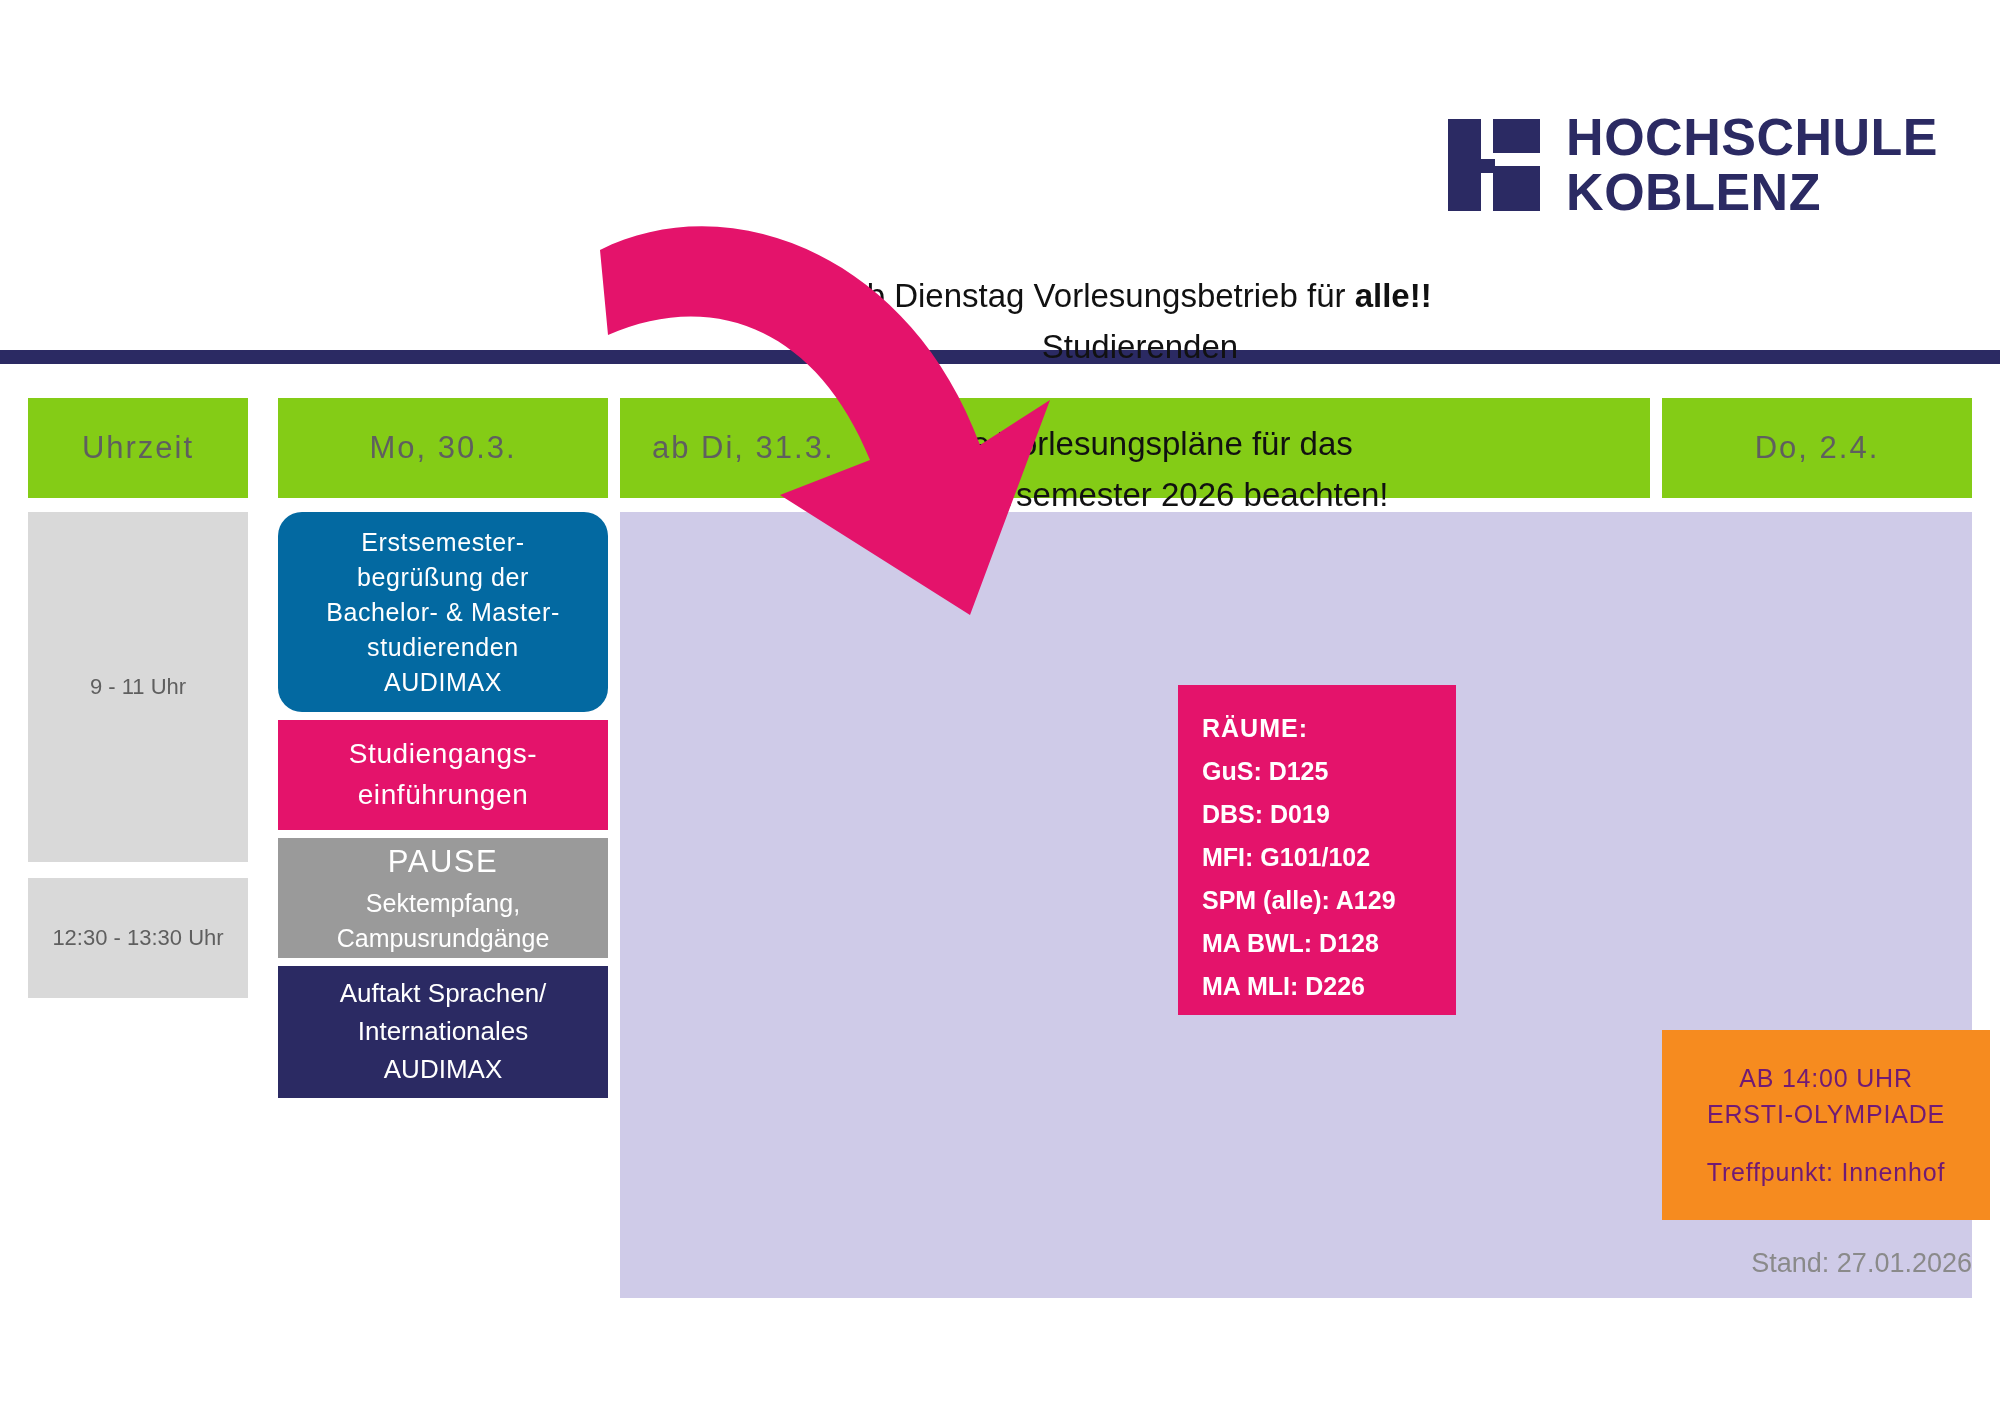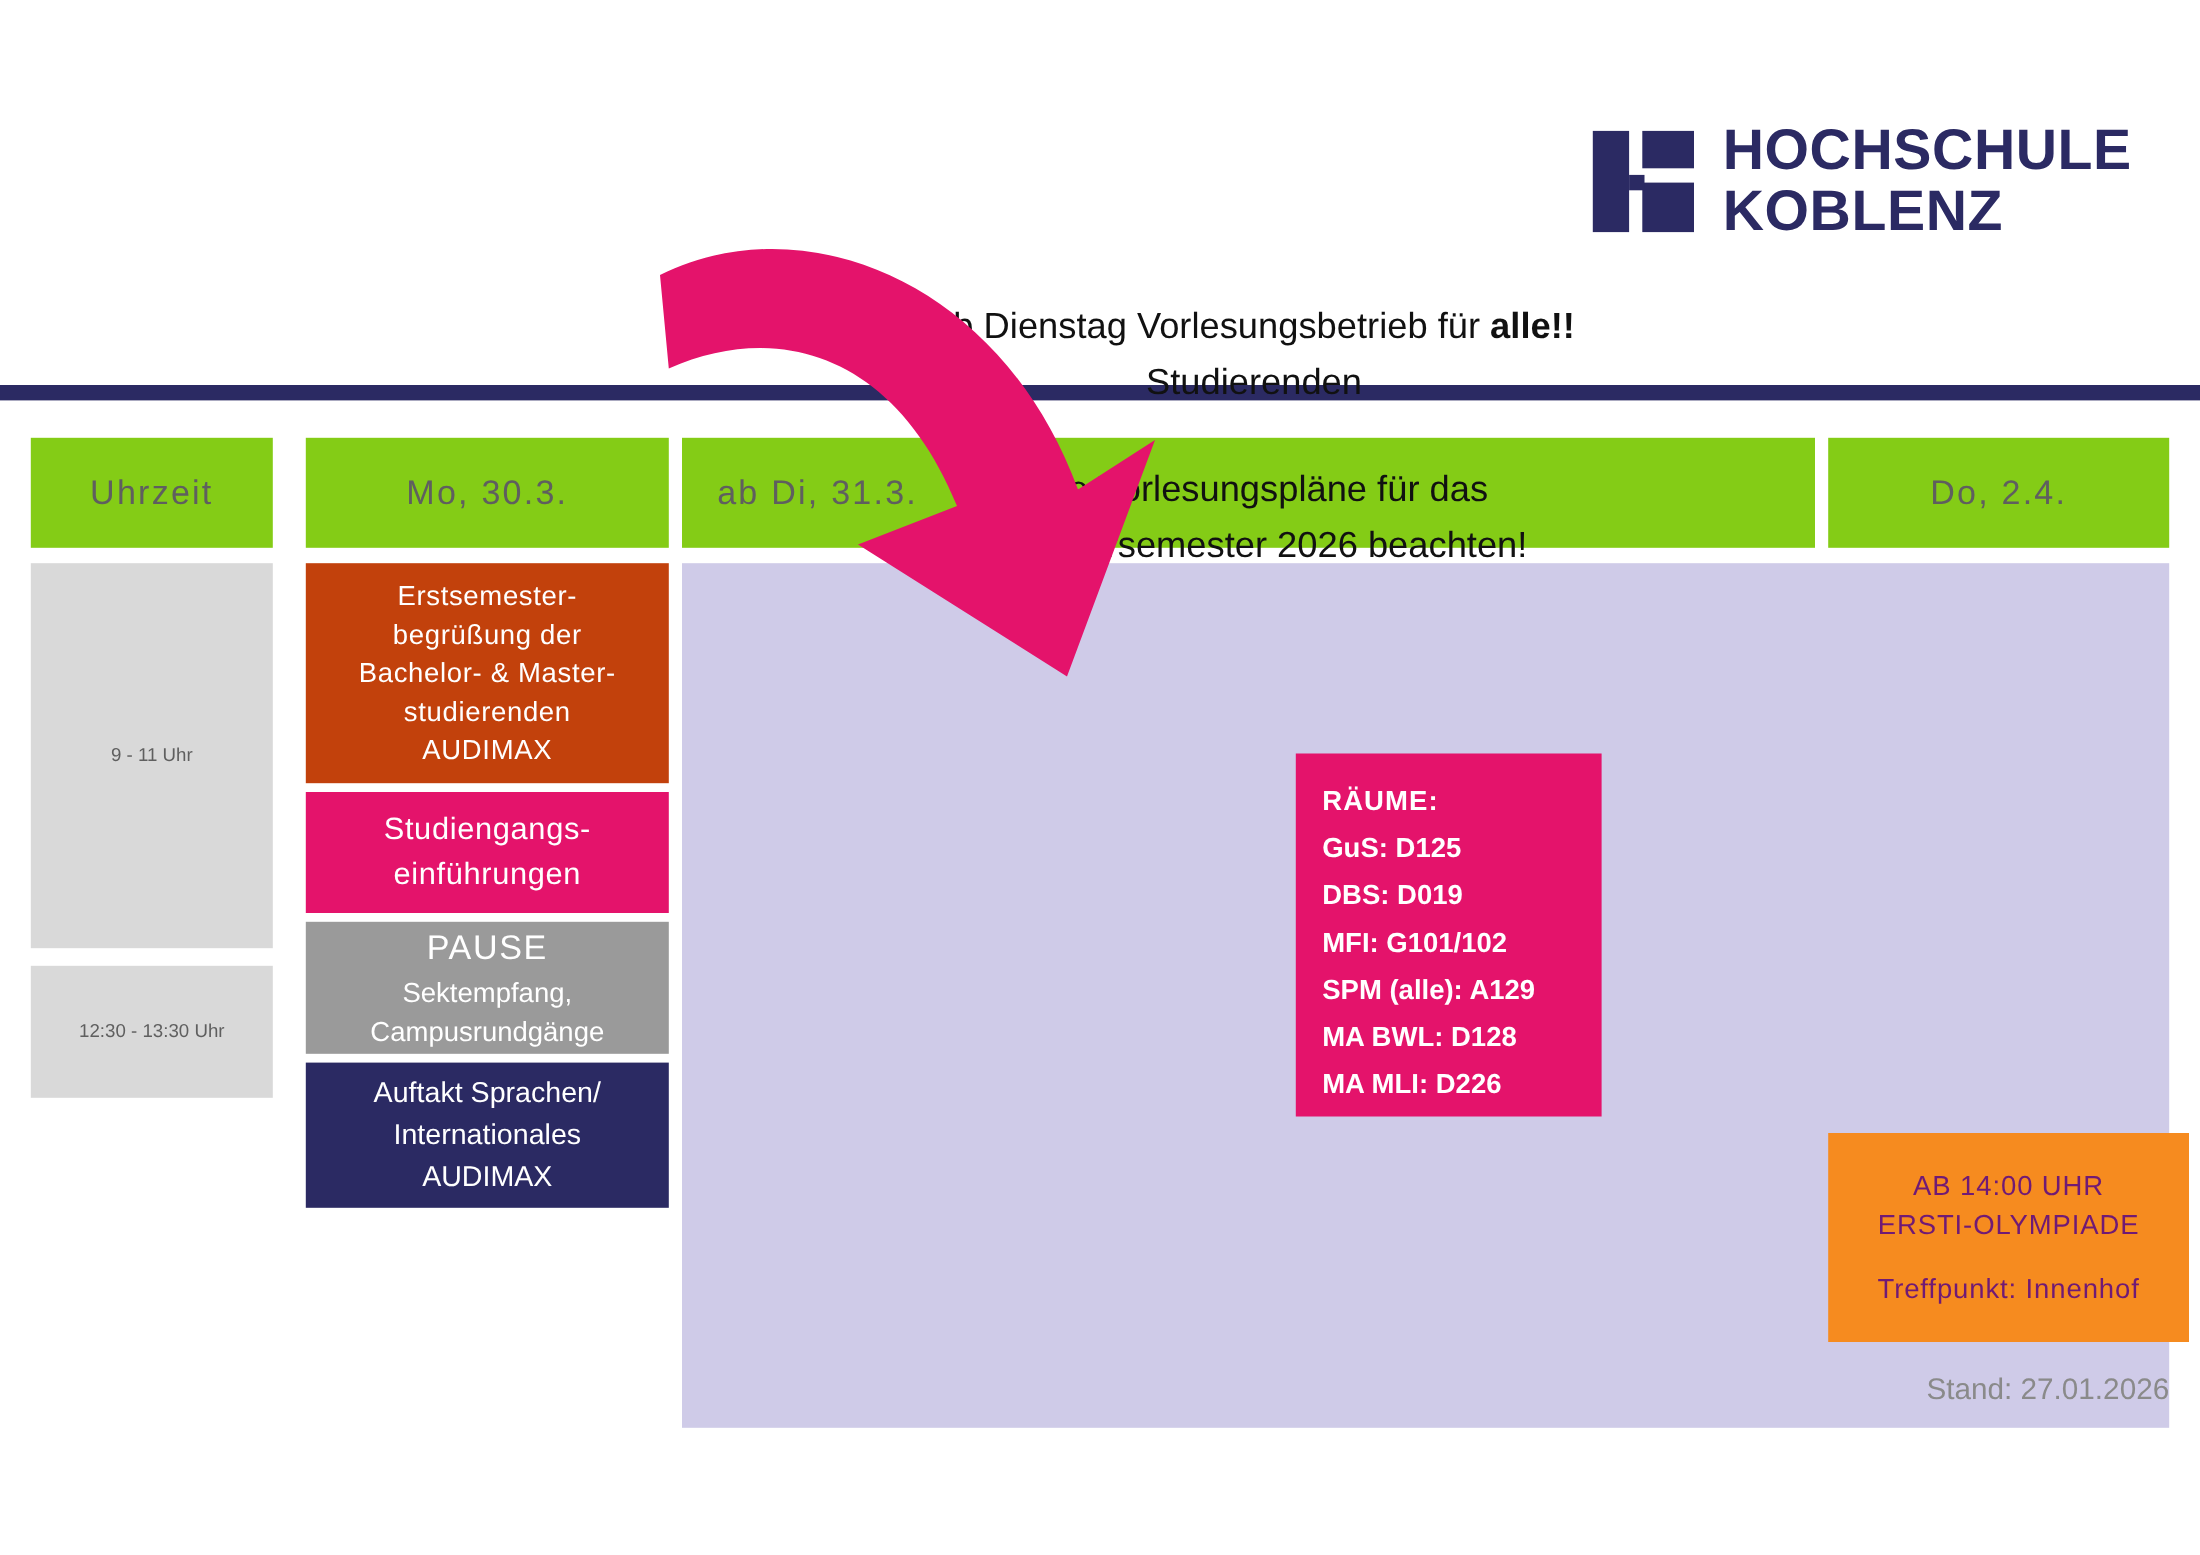--- a/index.html
+++ b/index.html
@@ -100,21 +100,21 @@
   }
   #hdr-uhrzeit { left: 28px;  top: 0;  width: 220px; height: 100px; justify-content: center; }
   #hdr-mo      { left: 278px; top: 0;  width: 330px; height: 100px; justify-content: center; }
   #hdr-di      { left: 620px; top: 0;  width: 1030px; height: 100px; padding-left: 32px; }
   #hdr-do      { left: 1662px; top: 0; width: 310px; height: 100px; justify-content: center; }
 
   
   .timecell {
     background: #d9d9d9;
     color: #5f5f5f;
-    font-size: 17px;
+    font-size: 22px;
     display: flex;
     align-items: center;
     justify-content: center;
     text-align: center;
   }
   #time-9-11 { left: 28px; top: 114px; width: 220px; height: 350px; }
   #time-1230 { left: 28px; top: 480px; width: 220px; height: 120px; text-align: center; }
 
   
   .mo-block {
@@ -267,21 +267,21 @@
   <div class="cell hdr" id="hdr-uhrzeit">Uhrzeit</div>
   <div class="cell hdr" id="hdr-mo">Mo, 30.3.</div>
   <div class="cell hdr" id="hdr-di">ab Di, 31.3.</div>
   <div class="cell hdr" id="hdr-do">Do, 2.4.</div>
 
   <div class="cell timecell" id="time-9-11">9 - 11 Uhr</div>
   <div class="cell timecell" id="time-1230">12:30 - 13:30 Uhr</div>
 
   <div class="cell" id="panel-di" style="height: 786px; background: rgb(207, 203, 232);"></div>
 
-  <div class="cell mo-block" id="mo-begruessung" style="background: #c2410c;">
+  <div class="cell mo-block" id="mo-begruessung" style="background: #0369a1; border-radius: 24px;">
     <span style="white-space:pre-line;">Erstsemester-
 begrüßung der
 Bachelor- &amp; Master-
 studierenden
 AUDIMAX</span>
   </div>
 
   <div class="cell mo-block" id="mo-studiengang" style="background: rgb(228, 19, 107);">
     <span style="white-space:pre-line;">Studiengangs-
 einführungen</span>

